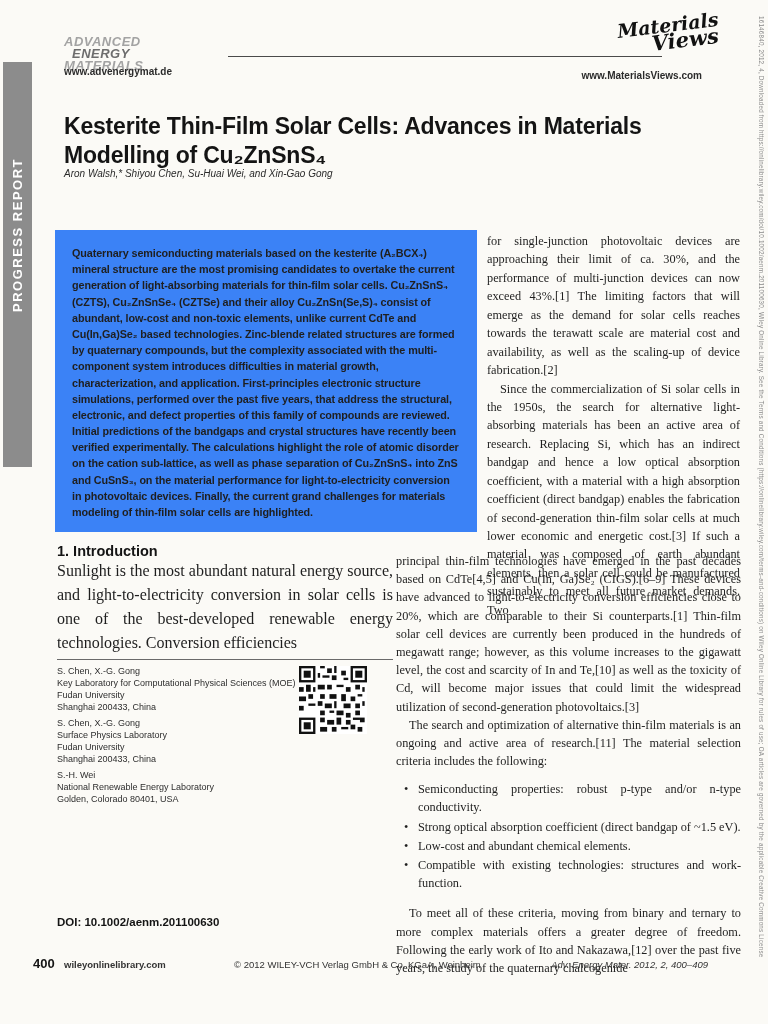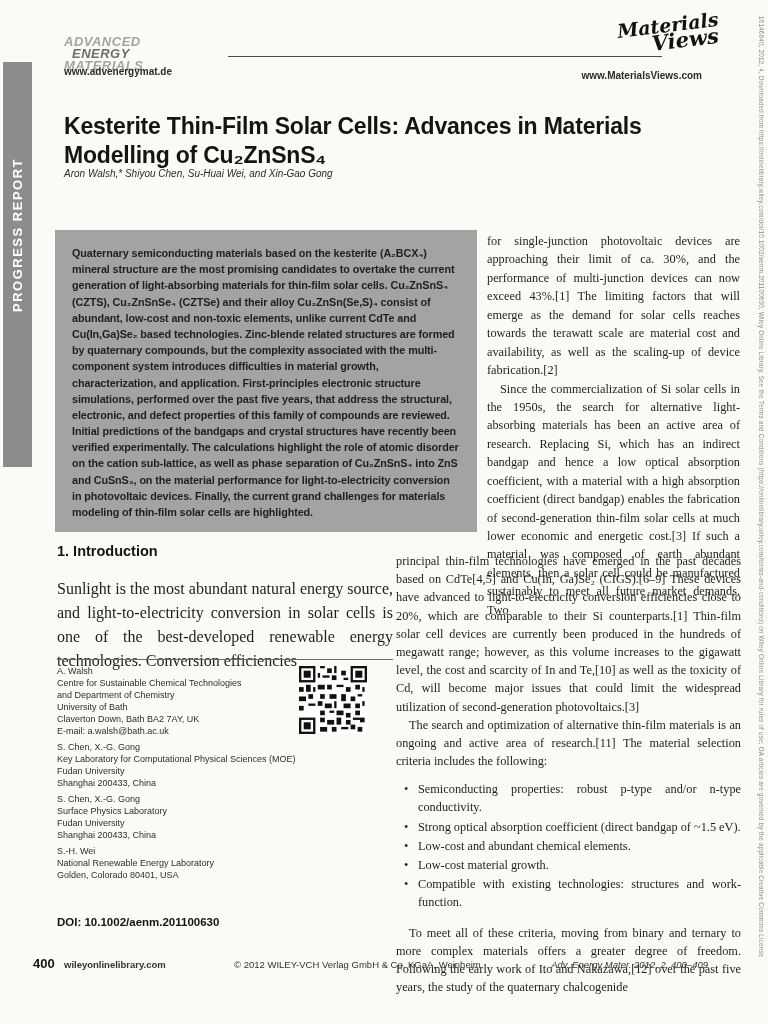--- a/index.html
+++ b/index.html
@@ -72,21 +72,21 @@
     letter-spacing:-0.2px;
   }
   .paper-authors {
     position:absolute; left:64px; top:168px; width:640px;
     font-family:"Liberation Sans", sans-serif; font-style:italic;
     font-size:10px; color:#2a2a2a;
   }
   
   .abstract-box {
     position:absolute; left:55px; top:230px; width:422px; height:302px;
-    background:#a3a3a3;
+    background:#3b82f6;
     padding:15px 17px;
     font-family:"Liberation Sans", sans-serif; font-weight:bold;
     font-size:10.8px; line-height:1.5; color:#1f1f1f;
     letter-spacing:-0.1px;
     overflow:hidden;
   }
   
   .col-right-top {
     position:absolute; left:487px; top:232px; width:253px;
     font-size:12.3px; line-height:1.5; text-align:justify;
@@ -94,21 +94,21 @@
   .col-right-main {
     position:absolute; left:396px; top:552px; width:345px;
     font-size:12.3px; line-height:1.48; text-align:justify;
   }
   .col-left-main {
     position:absolute; left:57px; top:543px; width:336px;
   }
   p.indent { text-indent:13px; }
   .section-heading {
     font-family:"Liberation Sans", sans-serif; font-weight:bold;
-    font-size:14.5px; color:#141414; margin-bottom:18px;
+    font-size:14.5px; color:#141414; margin-bottom:0;
   }
   .intro-text { font-size:16px; line-height:1.5; text-align:justify; }
   
   .criteria-list { margin:10px 0 12px 4px; }
   .criteria-list .bullet-item {
     position:relative; padding-left:18px; margin-bottom:1px;
   }
   .criteria-list .bullet-item::before {
     content:"\2022"; position:absolute; left:4px; top:0;
   }
@@ -180,36 +180,27 @@
   <p class="intro-text">Sunlight is the most abundant natural energy source, and light-to-electricity conversion in solar cells is one of the best-developed renewable energy technologies. Conversion efficiencies</p>
 </div>
 
 <div class="col-right-main">
   <p>principal thin-film technologies have emerged in the past decades based on CdTe[4,5] and Cu(In, Ga)Se₂ (CIGS).[6–9] These devices have advanced to light-to-electricity conversion efficiencies close to 20%, which are comparable to their Si counterparts.[1] Thin-film solar cell devices are currently been produced in the hundreds of megawatt range; however, as this volume increases to the gigawatt level, the cost and scarcity of In and Te,[10] as well as the toxicity of Cd, will become major issues that could limit the widespread utilization of second-generation photovoltaics.[3]</p>
   <p class="indent">The search and optimization of alternative thin-film materials is an ongoing and active area of research.[11] The material selection criteria includes the following:</p>
   <div class="criteria-list">
       <div class="bullet-item">Semiconducting properties: robust p-type and/or n-type conductivity.</div>
       <div class="bullet-item">Strong optical absorption coefficient (direct bandgap of ~1.5 eV).</div>
       <div class="bullet-item">Low-cost and abundant chemical elements.</div>
-      <div class="bullet-item">Low-cost material growth.</div>
       <div class="bullet-item">Compatible with existing technologies: structures and work-function.</div>
     </div>
   <p class="indent">To meet all of these criteria, moving from binary and ternary to more complex materials offers a greater degree of freedom. Following the early work of Ito and Nakazawa,[12] over the past five years, the study of the quaternary chalcogenide</p>
 </div>
 
 <div class="footnote-rule"></div>
 <div class="affiliations">
-  <div class="affil-group">
-      <div>A. Walsh</div>
-      <div>Centre for Sustainable Chemical Technologies</div>
-      <div>and Department of Chemistry</div>
-      <div>University of Bath</div>
-      <div>Claverton Down, Bath BA2 7AY, UK</div>
-      <div>E-mail: a.walsh@bath.ac.uk</div>
-    </div>
   <div class="affil-group">
       <div>S. Chen, X.-G. Gong</div>
       <div>Key Laboratory for Computational Physical Sciences (MOE)</div>
       <div>Fudan University</div>
       <div>Shanghai 200433, China</div>
     </div>
   <div class="affil-group">
       <div>S. Chen, X.-G. Gong</div>
       <div>Surface Physics Laboratory</div>
       <div>Fudan University</div>

